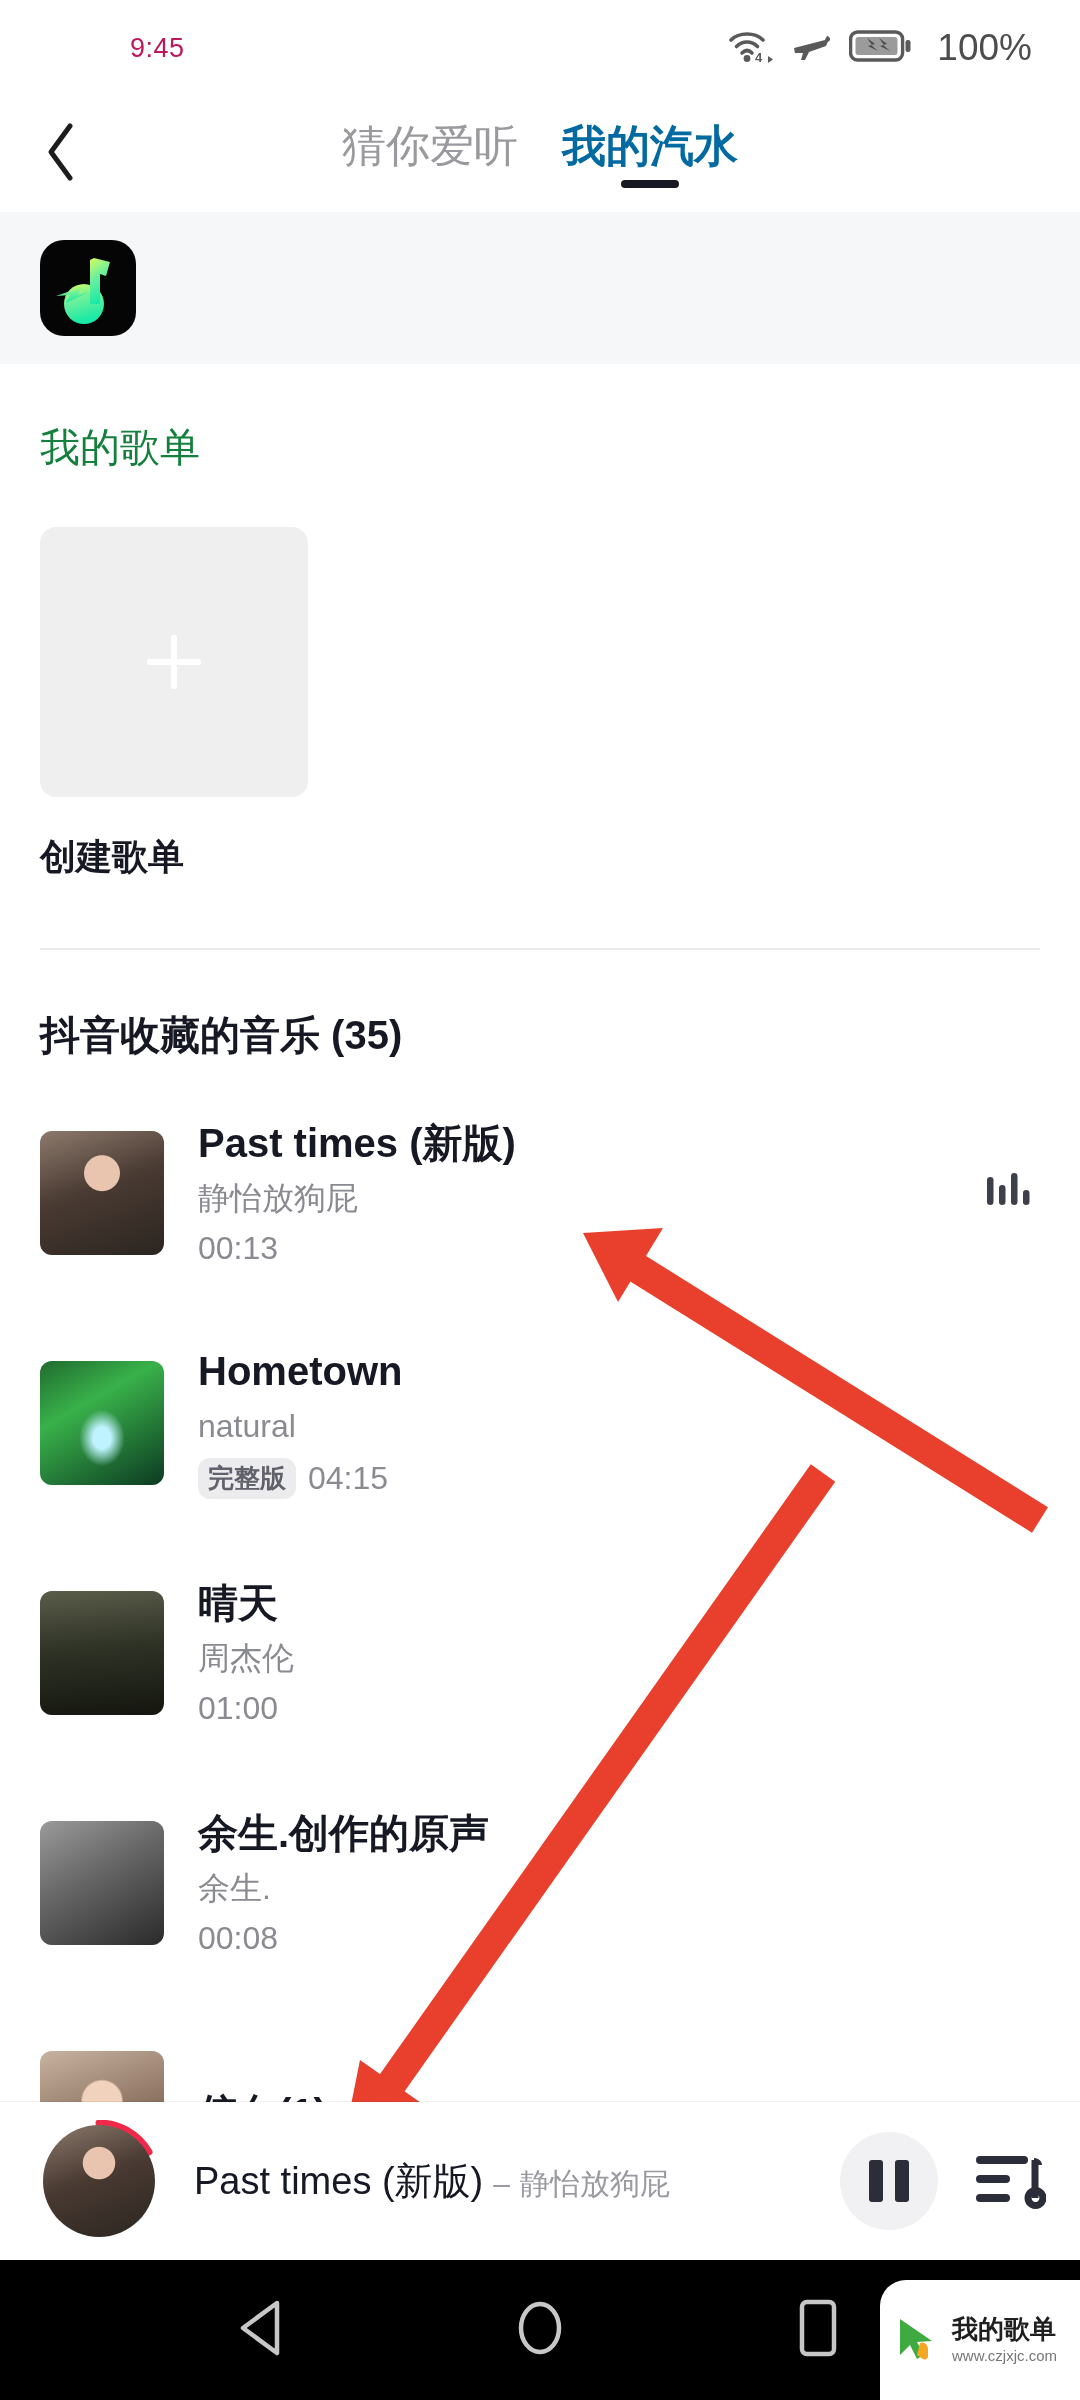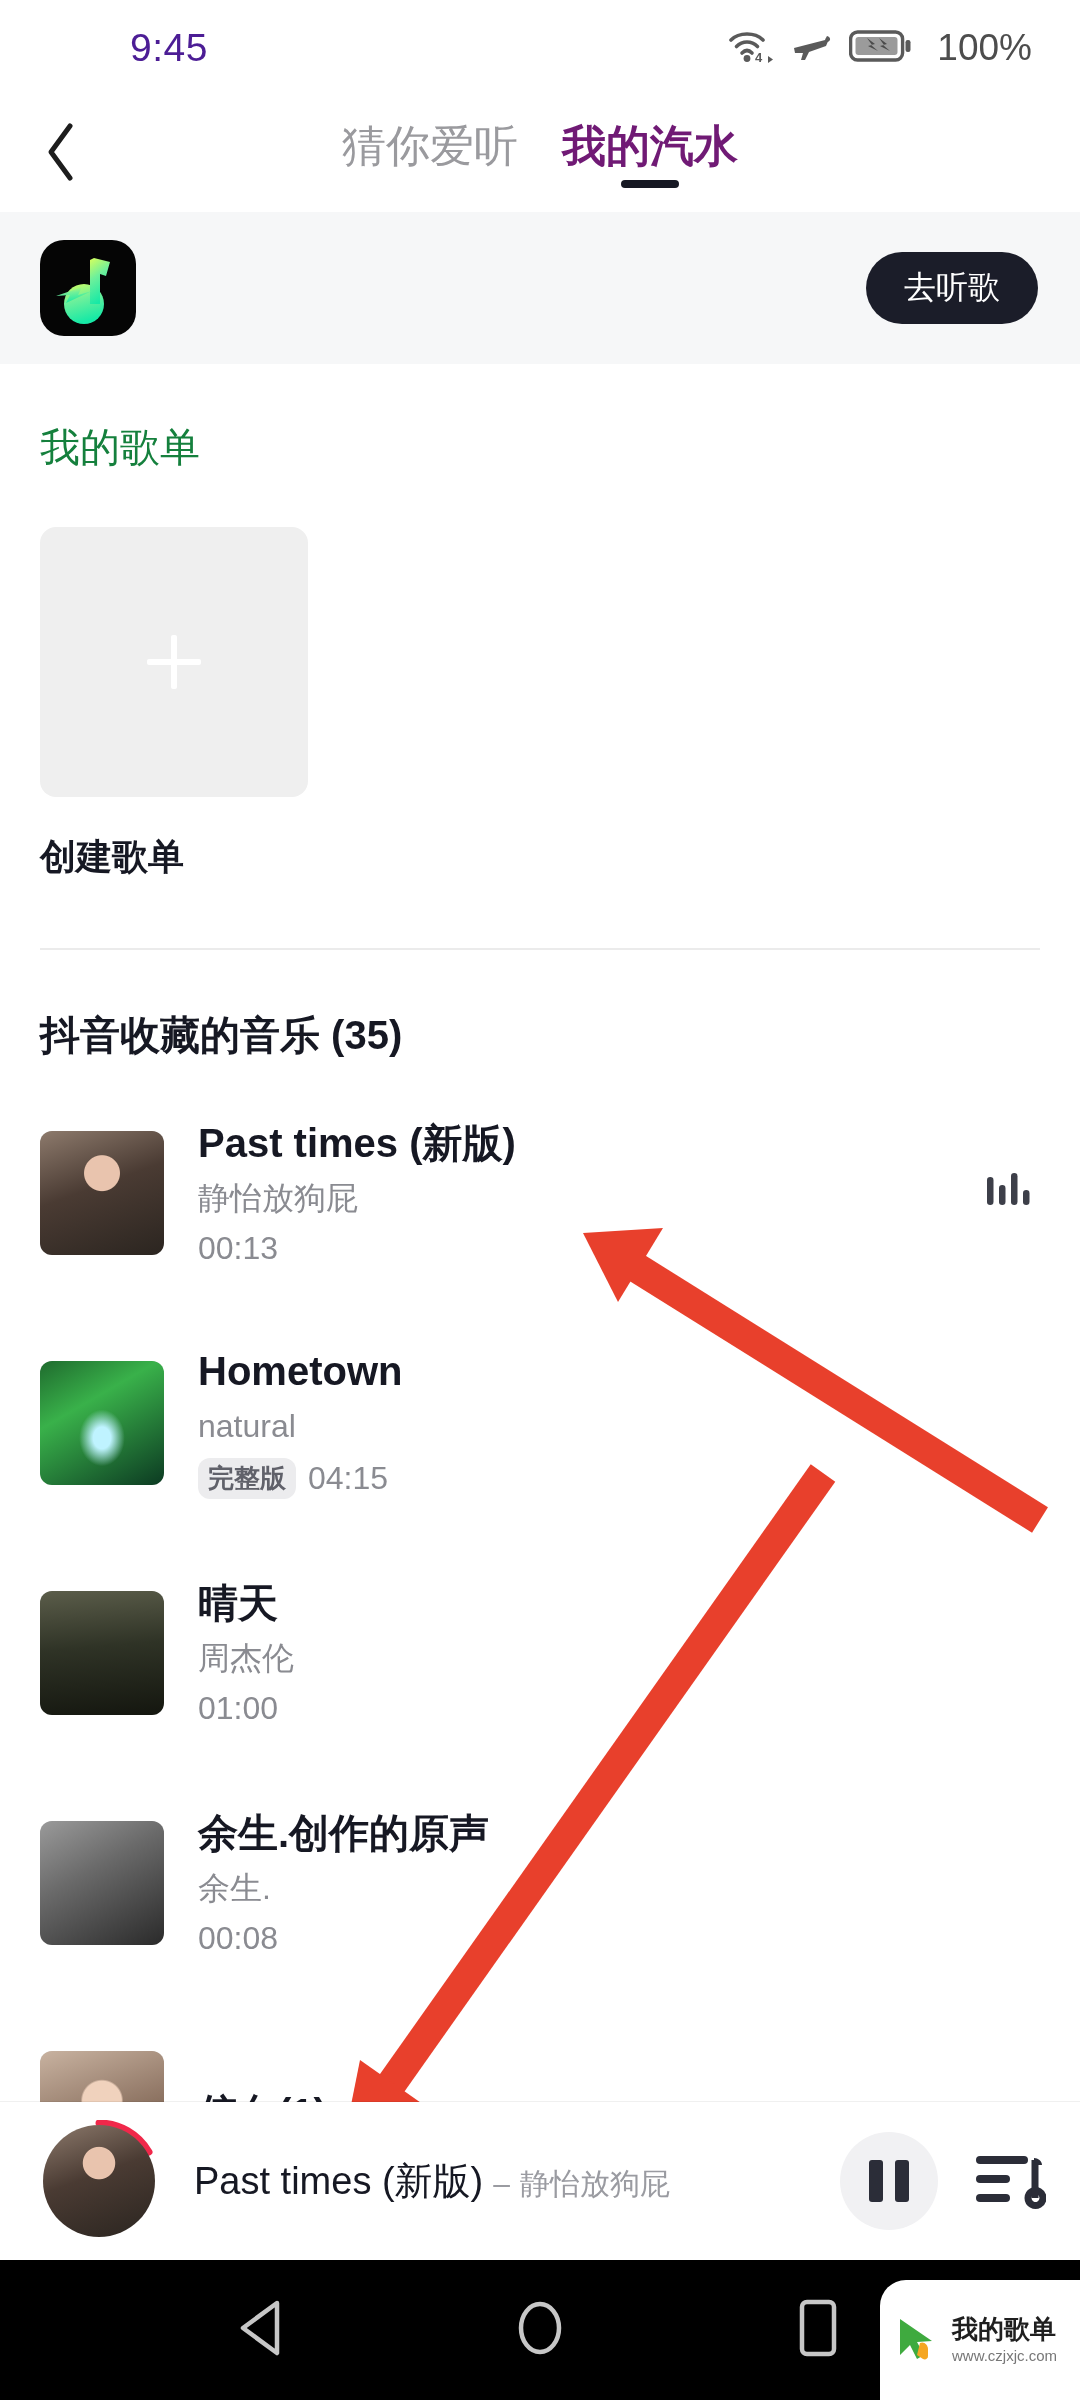--- a/index.html
+++ b/index.html
@@ -11,21 +11,21 @@
     overflow:hidden;
   }
 
   
   .statusbar{
     height:96px; display:flex; align-items:center;
     justify-content:space-between; padding:0 48px 0 0;
     background:#fff;
   }
   .sb-time{
-    font-size:39px; color:#4c1d95; font-weight:400;
+    font-size:27px; color:#be185d; font-weight:400;
     margin-left:130px; letter-spacing:.5px;
   }
   .sb-right{ display:flex; align-items:center; gap:16px; }
   .sb-pct{ font-size:37px; color:#4d4d4d; margin-left:8px; }
 
   
   .header{
     height:116px; display:flex; align-items:center; position:relative;
     background:#fff;
   }
@@ -34,21 +34,21 @@
     justify-content:center; margin-left:14px;
   }
   .tabs{
     position:absolute; left:0; right:0; display:flex;
     justify-content:center; align-items:flex-start; gap:44px;
     pointer-events:none;
   }
   .tab{ pointer-events:auto; position:relative; padding-bottom:16px; }
   .tab-label{ font-size:44px; font-weight:700; }
   .tab.inactive .tab-label{ color:#9a9a9e; font-weight:500; }
-  .tab.active .tab-label{ color:#701a75; }
+  .tab.active .tab-label{ color:#0369a1; }
   .tab-underline{
     position:absolute; bottom:4px; left:50%; transform:translateX(-50%);
     width:58px; height:8px; border-radius:4px; background:#161823;
   }
 
   
   .banner{
     margin:0; background:#f6f7f8; height:152px;
     display:flex; align-items:center; padding:0 42px 0 40px;
   }
@@ -275,21 +275,20 @@
           <stop offset="100%" stop-color="#17e9a6"></stop>
         </linearGradient>
       </defs>
       <circle cx="44" cy="64" r="20" fill="url(#ng)"></circle>
       <path d="M54 18 L70 22 L66 36 L60 34 L60 64 L50 64 L50 20 Z" fill="url(#ng)"></path>
       <path d="M16 56 l26 -9 -4 8 14 -4 -26 12 4 -8 z" fill="url(#ng)" opacity="0.95"></path>
     </svg>
   </div>
   <div class="banner-texts">
   </div>
-  <button class="banner-btn">去听歌</button>
 </div>
 
 <div class="section">
   <div class="sec-title">我的歌单</div>
   <div class="pl-row">
     <div>
       <div class="pl-create">
         <div class="pl-plus"></div>
       </div>
       <div class="pl-caption">创建歌单</div>

